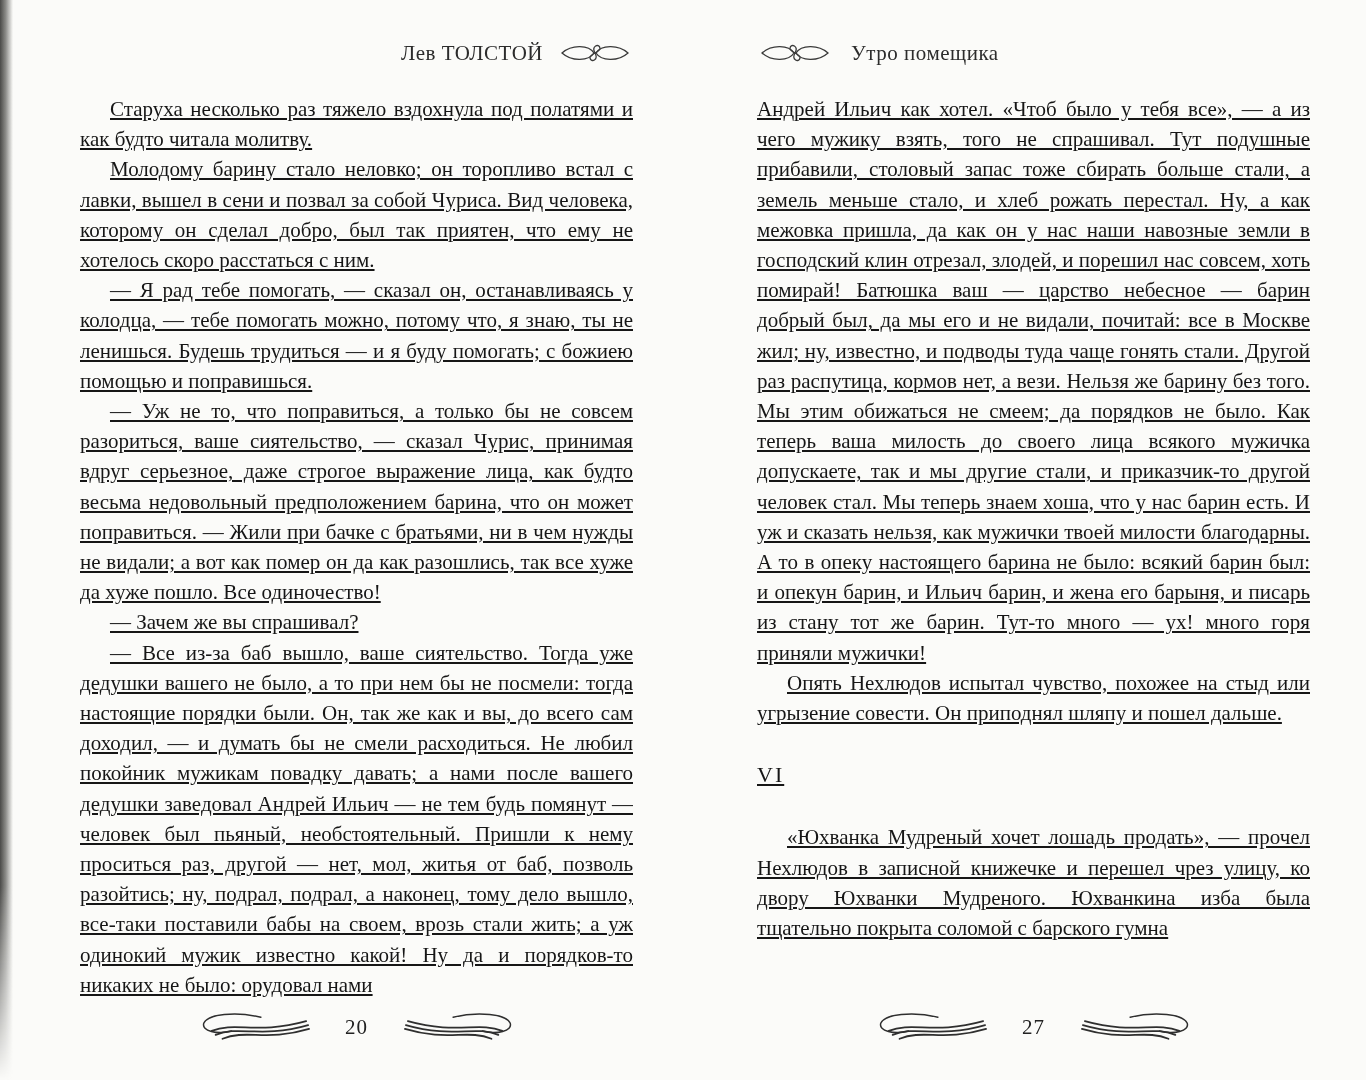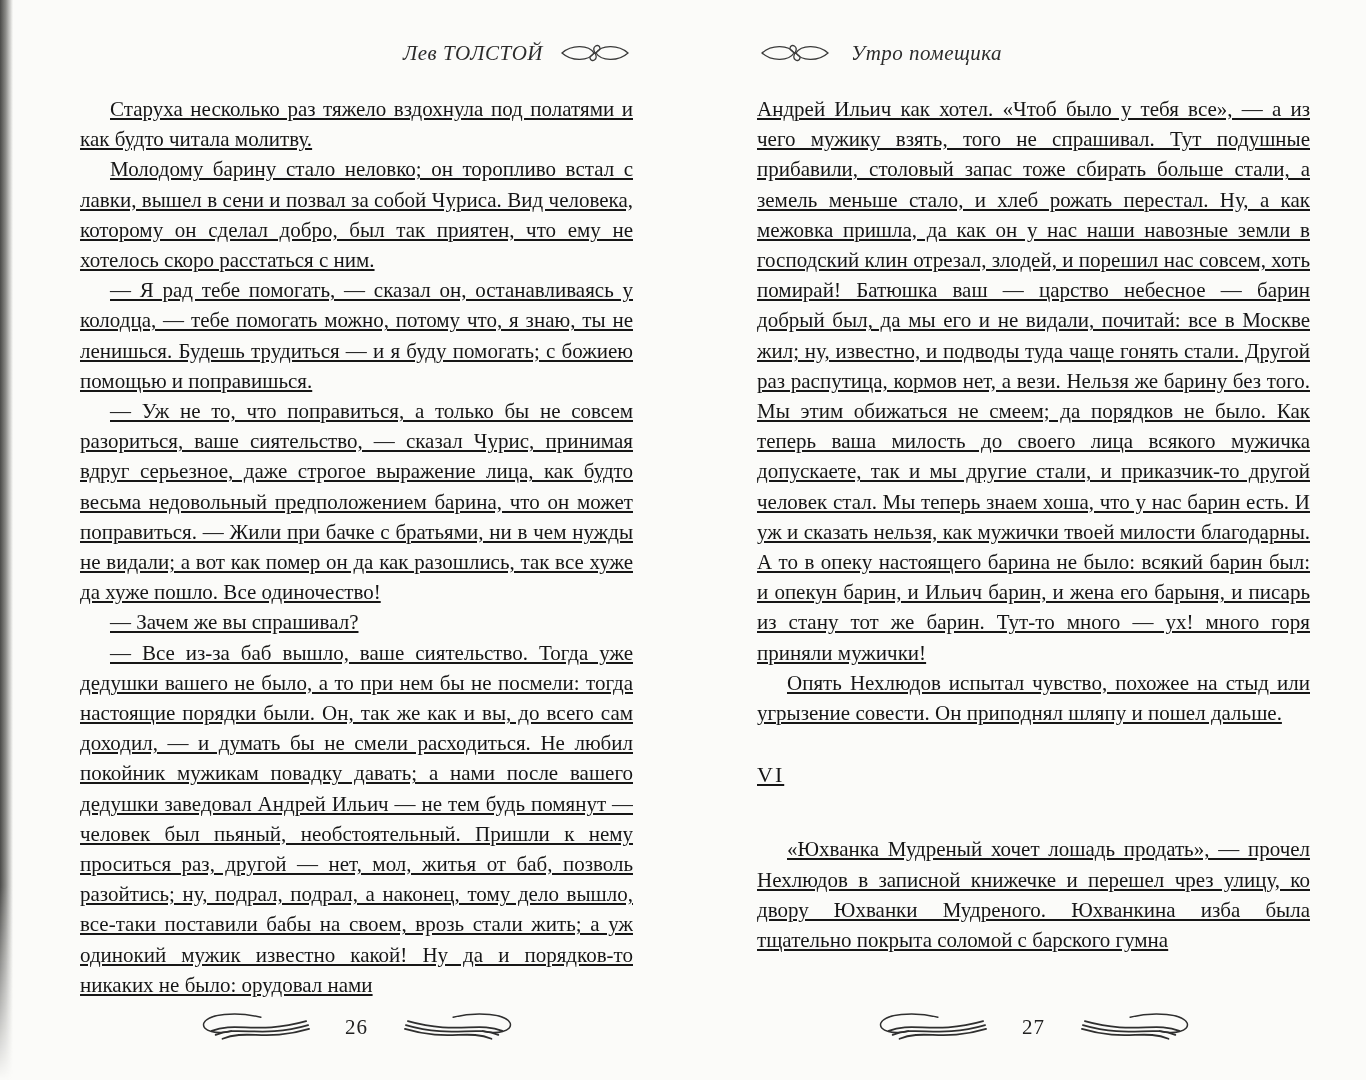--- a/index.html
+++ b/index.html
@@ -18,41 +18,41 @@
     position: absolute; left: 0; top: 0; width: 13px; height: 1080px;
     background: linear-gradient(to right, #4a4a48 0%, #8d8d8a 45%, rgba(200,200,196,0) 100%);
     -webkit-mask-image: linear-gradient(to bottom, #000 0%, #000 82%, transparent 100%);
             mask-image: linear-gradient(to bottom, #000 0%, #000 82%, transparent 100%);
   }
 
   
   .running-header {
     position: absolute; top: 36px; width: 553px; height: 34px;
     display: flex; align-items: center; gap: 14px;
-    font-style: italic; font-size: 21px; letter-spacing: 0.5px; color: #2c2c2c;
+    font-size: 21px; letter-spacing: 0.5px; color: #2c2c2c;
   }
   .running-header.left  { left: 80px;  justify-content: flex-end; }
   .running-header.right { left: 757px; justify-content: flex-start; gap: 18px; }
   .flourish-h { flex: 0 0 auto; }
 
   
   .text-col {
     position: absolute; top: 94px; width: 553px; height: 912px;
     font-size: 21px; line-height: 30.2px;
     text-align: justify; overflow: hidden;
   }
   .text-col.left  { left: 80px; text-decoration: underline; }
   .text-col.right { left: 757px; text-decoration: underline; }
   .text-col p { text-align: justify; }
   .text-col p.indent { text-indent: 30px; }
 
   .chapter-heading {
     text-align: center; text-indent: 0 !important;
     font-size: 22px; letter-spacing: 2px;
-    margin-top: 32px; margin-bottom: 44px;
+    margin-top: 32px; margin-bottom: 32px;
   }
 
   
   .page-footer {
     position: absolute; top: 1004px; width: 553px; height: 46px;
     display: flex; align-items: center; justify-content: center; gap: 26px;
     font-size: 21px; color: #222;
   }
   .page-footer.left  { left: 80px; }
   .page-footer.right { left: 757px; }
@@ -90,21 +90,21 @@
 
   <div class="page-footer left">
     <span>
       <svg width="118" height="34" viewBox="0 0 120 34" stroke="#2f2f2f" fill="none" stroke-linecap="round">
         <path d="M66 7 C 40 1, 12 4, 8 13 C 5 21, 22 25, 36 21" stroke-width="1.5"></path>
         <path d="M16 21 C 40 11, 62 25, 112 11" stroke-width="1.8"></path>
         <path d="M20 25 C 44 15, 66 29, 114 15" stroke-width="1.8"></path>
         <path d="M27 29 C 51 19, 72 32, 115 19" stroke-width="1.8"></path>
       </svg>
     </span>
-    <span class="page-number">26</span>
+    <span class="page-number">20</span>
     <span class="flip">
       <svg width="118" height="34" viewBox="0 0 120 34" stroke="#2f2f2f" fill="none" stroke-linecap="round">
         <path d="M66 7 C 40 1, 12 4, 8 13 C 5 21, 22 25, 36 21" stroke-width="1.5"></path>
         <path d="M16 21 C 40 11, 62 25, 112 11" stroke-width="1.8"></path>
         <path d="M20 25 C 44 15, 66 29, 114 15" stroke-width="1.8"></path>
         <path d="M27 29 C 51 19, 72 32, 115 19" stroke-width="1.8"></path>
       </svg>
     </span>
   </div>
 

